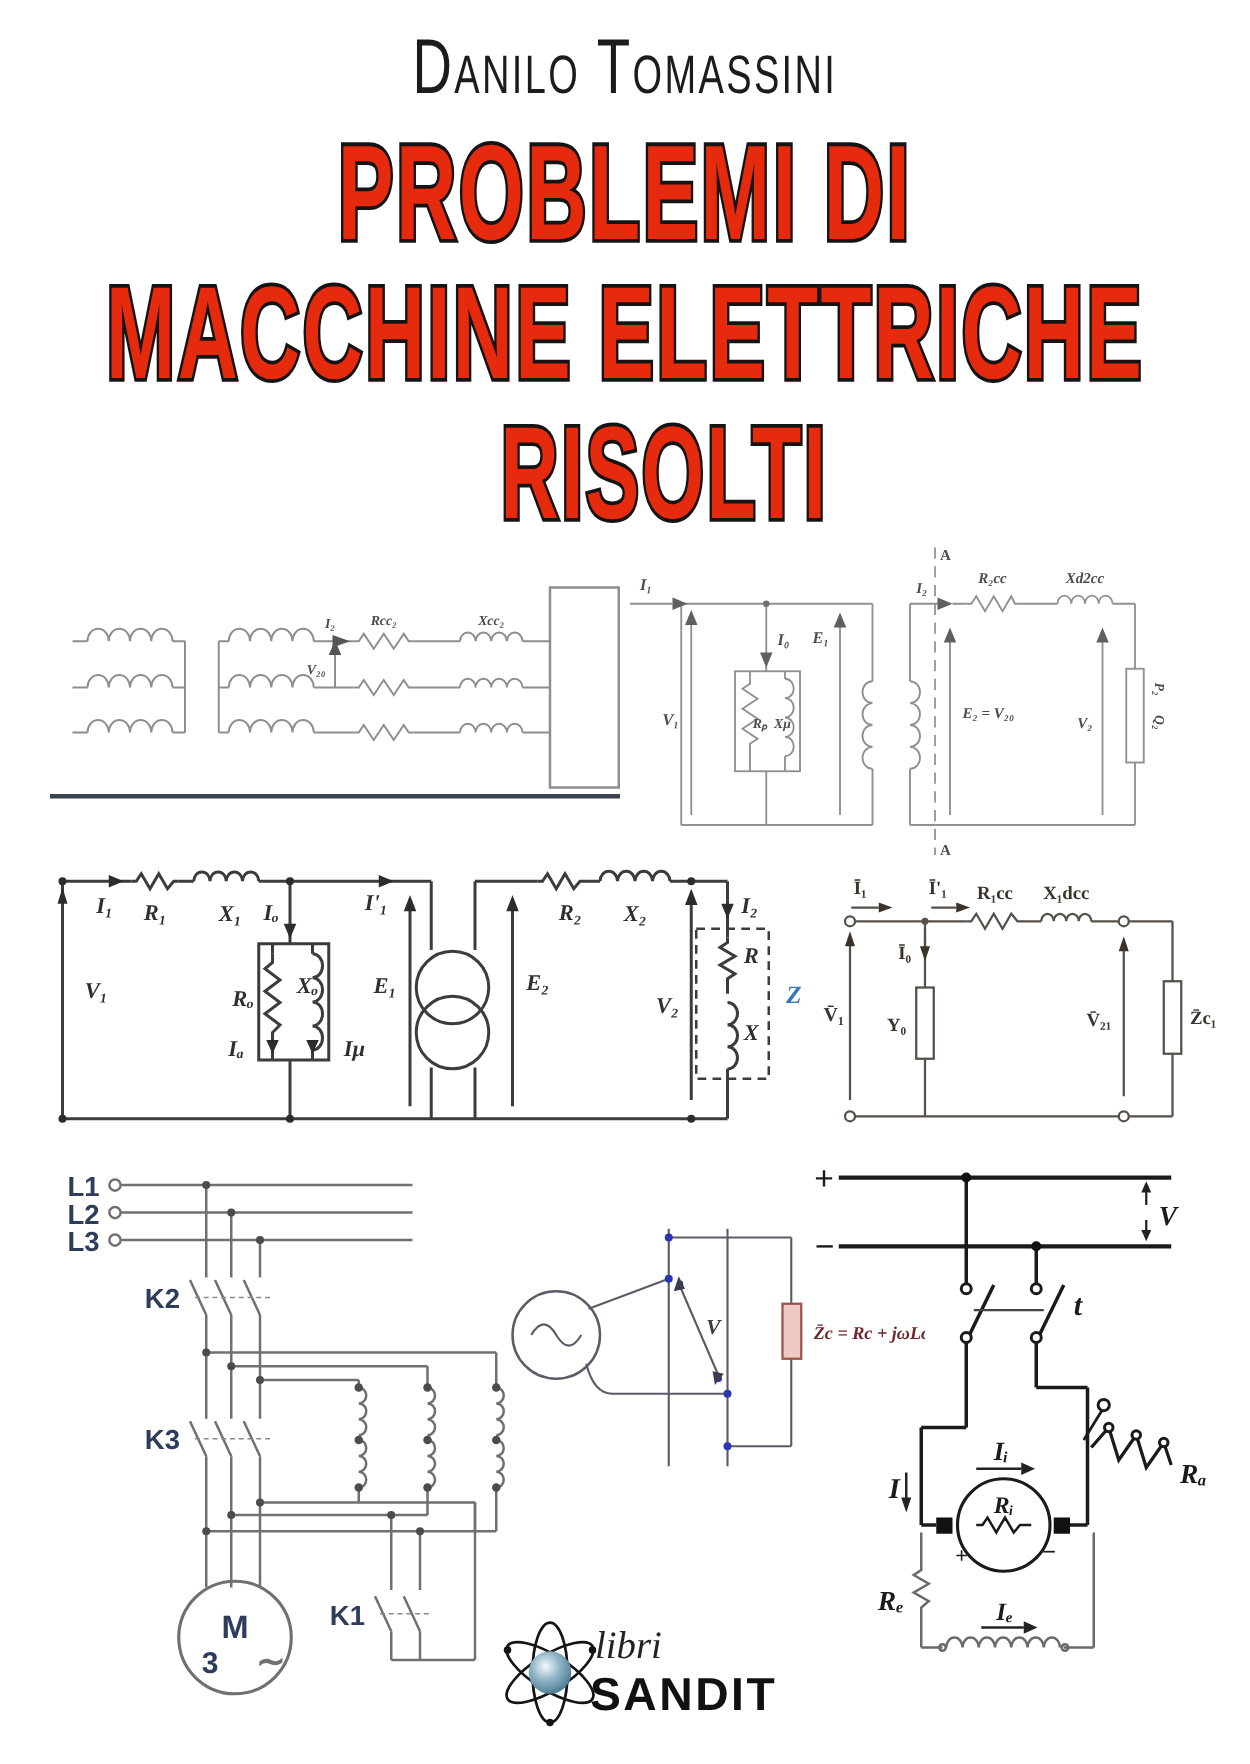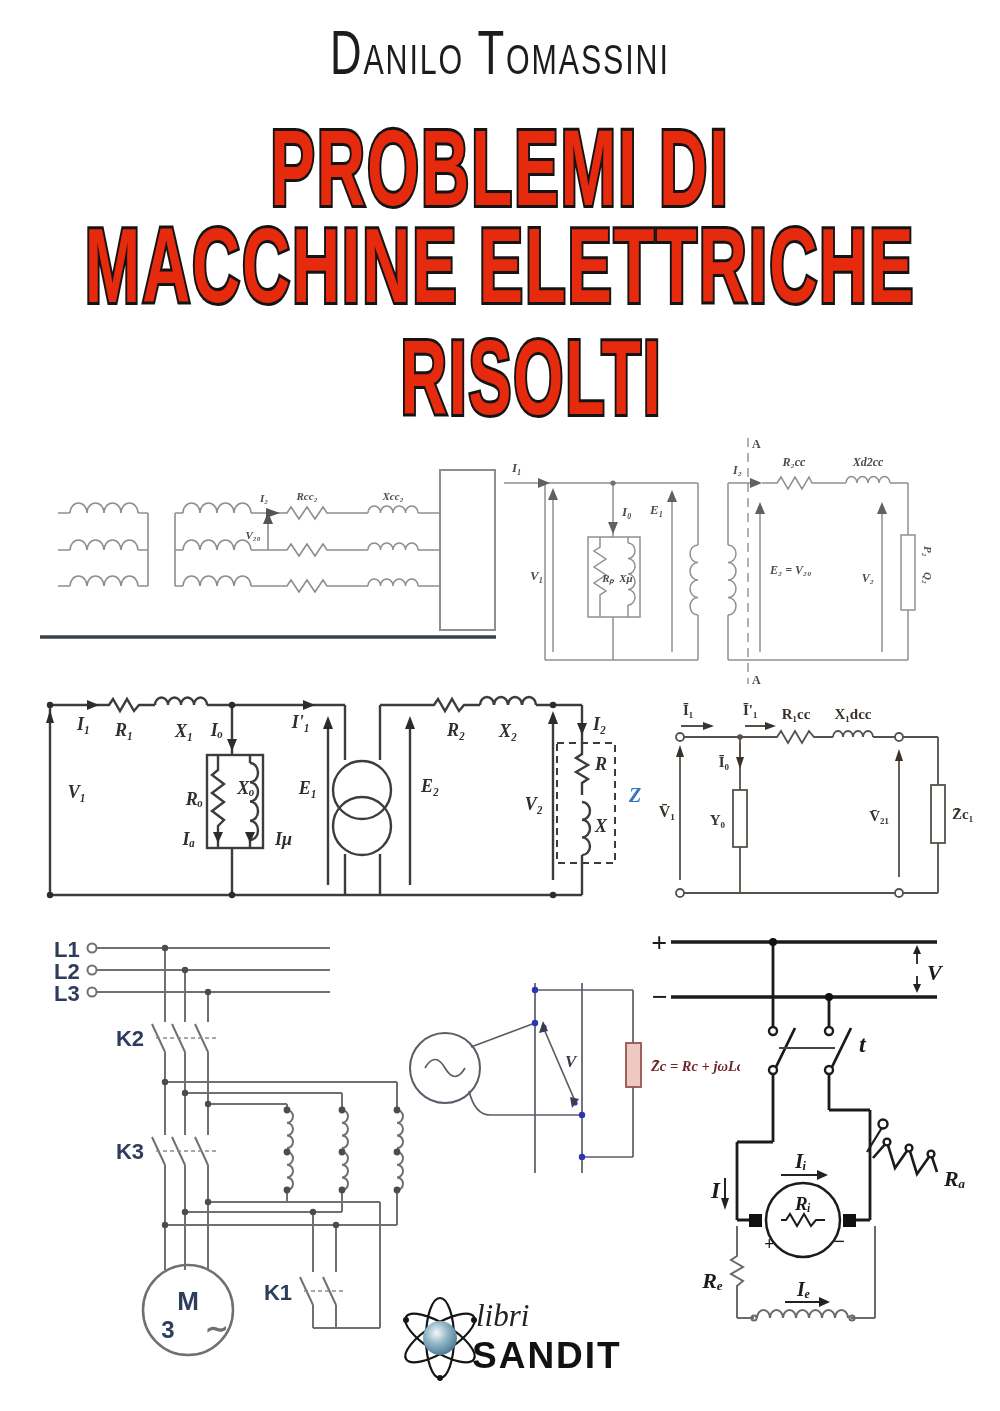--- a/index.html
+++ b/index.html
@@ -6,21 +6,21 @@
   .cover{position:relative;width:1000px;height:1411px;background:#fff;overflow:hidden;
          font-family:"Liberation Sans",sans-serif;}
   .center-row{position:absolute;left:0;width:1000px;display:flex;justify-content:center;}
   .author{top:16px;}
   .author span{display:inline-block;font-family:"Liberation Sans",sans-serif;
       font-variant:small-caps;font-size:46px;color:#1c1c1c;letter-spacing:2px;
       transform:scale(0.95,1.35);transform-origin:center top;}
   .title-line span{display:inline-block;font-weight:bold;letter-spacing:2px;
       color:#e52a0e;-webkit-text-stroke:4px #141414;paint-order:stroke fill;
       transform-origin:center top;font-family:"Liberation Sans",sans-serif;}
-  .t1{top:106px;}  .t1 span{font-size:72px;transform:scale(0.93,1.5);}
+  .t1{top:94px;}  .t1 span{font-size:72px;transform:scale(0.93,1.5);}
   .t2{top:206px;text-align:right;} .t2 span{font-size:70px;transform:scale(0.95,1.5);}
   .t3{top:318px;margin-left:31px;} .t3 span{font-size:70px;transform:scale(0.92,1.5);}
   svg{position:absolute;}
   svg text{user-select:none;}
   .it{font-family:"Liberation Serif",serif;font-style:italic;font-weight:bold;}
   .up{font-family:"Liberation Serif",serif;font-weight:bold;}
   .sans{font-family:"Liberation Sans",sans-serif;font-weight:bold;}
 </style>
 </head>
 <body>

